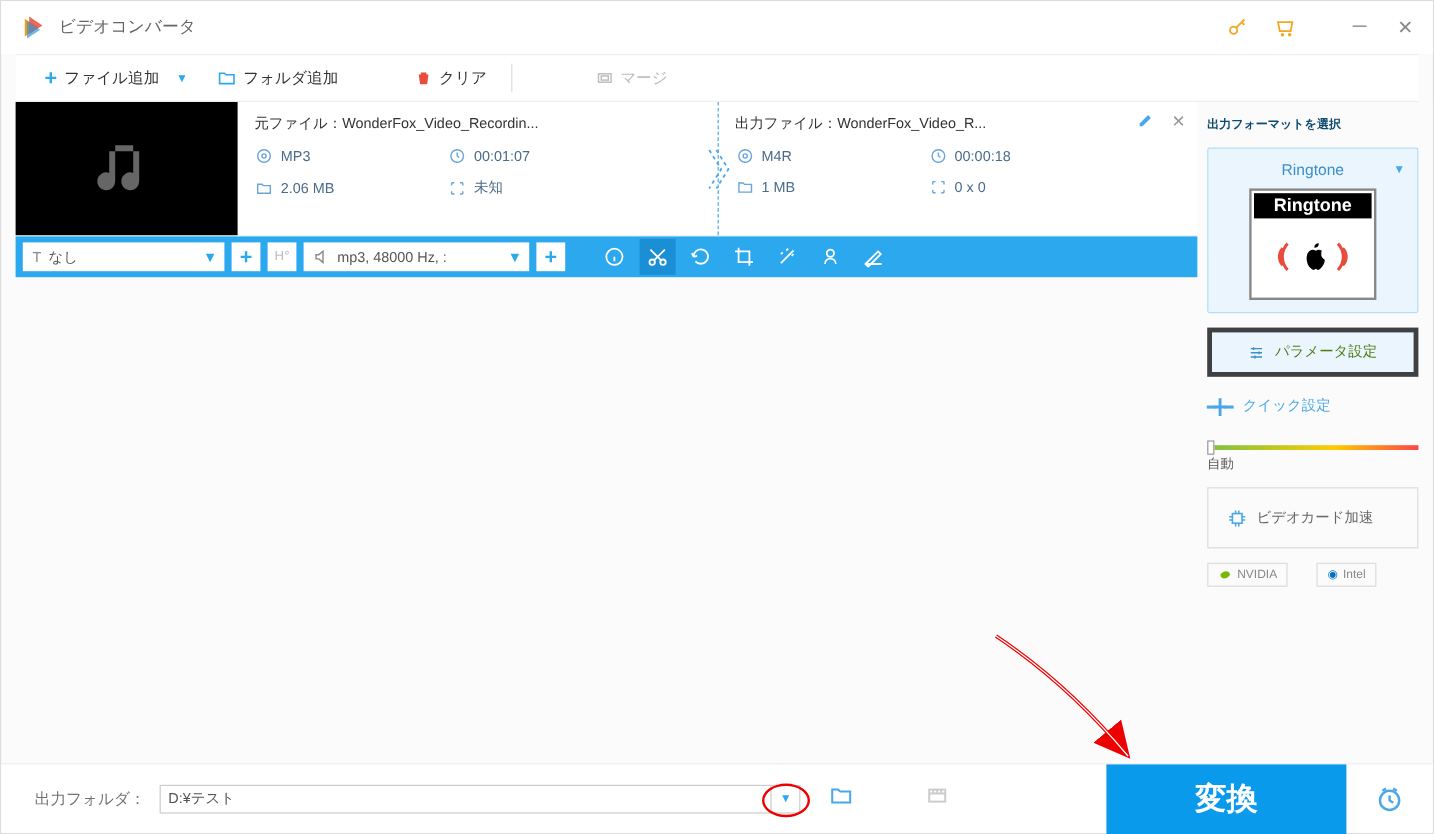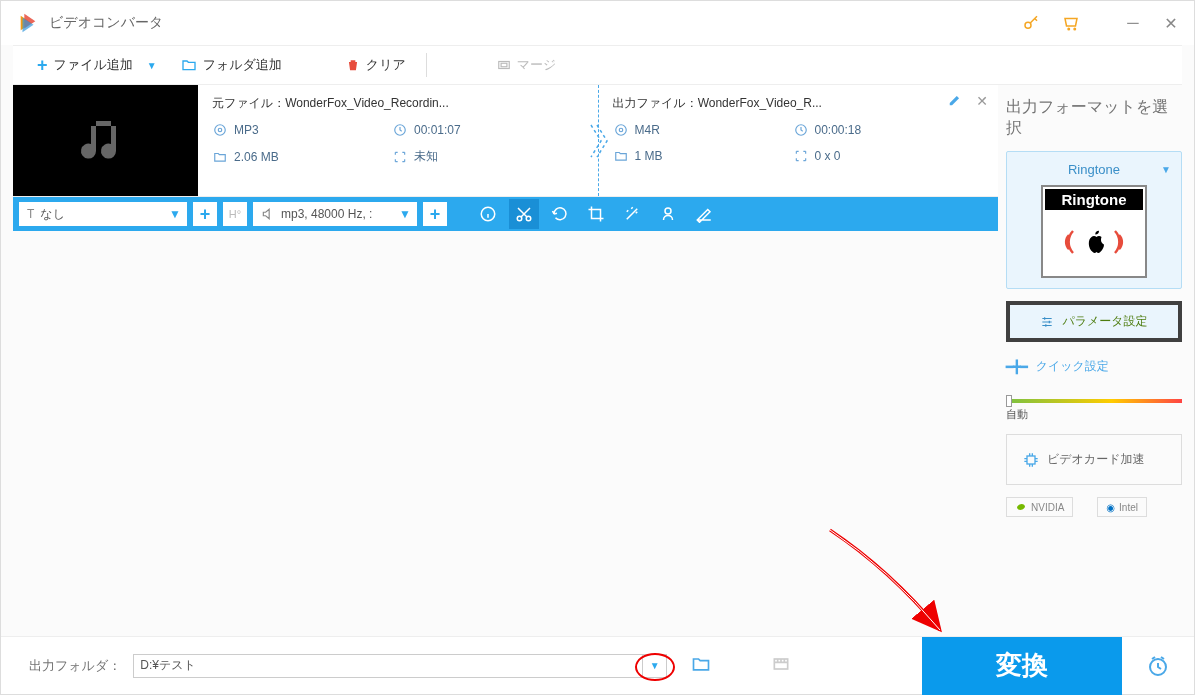--- a/index.html
+++ b/index.html
@@ -20,35 +20,35 @@
 .left{flex:1;display:flex;flex-direction:column;padding:0 0 0 12px}
 .filerow{display:flex;background:#fff;border-bottom:1px solid #eee}
 .thumb{width:185px;height:111px;background:#000;display:flex;align-items:center;justify-content:center;flex-shrink:0}
 .fileinfo{flex:1;display:flex;position:relative}
 .half{flex:1;padding:10px 14px;position:relative}
 .half.src{border-right:1px dashed #4aa8e8}
 .arrow-mid{position:absolute;left:-10px;top:50%;transform:translateY(-50%);display:flex}
 .arrow-mid svg{display:block}
 .closex{position:absolute;right:10px;top:8px;color:#999;cursor:pointer;font-size:14px}
 .edit-pen{position:absolute;right:36px;top:8px;color:#4aa8e8;cursor:pointer}
-.line{display:flex;gap:40px;margin-bottom:10px;color:#4a6b8a;font-size:12px;align-items:center}
+.line{display:flex;gap:21px;margin-bottom:10px;color:#4a6b8a;font-size:12px;align-items:center}
 .fname{color:#333;font-size:12px;margin-bottom:10px;white-space:nowrap;overflow:hidden}
 .ico{width:16px;height:16px;display:inline-flex;align-items:center;justify-content:center;flex-shrink:0}
 .cell{display:flex;align-items:center;gap:6px;min-width:140px}
 .actionbar{height:34px;background:#2ca9ee;display:flex;align-items:center;padding:0 6px;gap:6px}
 .dropdown{background:#fff;height:24px;display:flex;align-items:center;padding:0 8px;font-size:12px;color:#555;position:relative}
 .dd1{width:168px}
-.dd2{width:164px}
+.dd2{width:188px}
 .sqbtn{width:24px;height:24px;background:#fff;display:flex;align-items:center;justify-content:center;cursor:pointer}
 .blue-plus{color:#2ca9ee;font-weight:bold;font-size:18px}
 .dd-arrow{position:absolute;right:6px;color:#2ca9ee}
 .toolicon{width:30px;height:30px;display:flex;align-items:center;justify-content:center;cursor:pointer}
 .toolicon.active{background:#1a8fd6}
 .sidebar{width:196px;padding:12px 12px 12px 8px;display:flex;flex-direction:column;gap:12px;background:#fbfbfb}
-.side-label{color:#737373;font-size:16px;font-weight:normal}
+.side-label{color:#0c4a6e;font-size:10px;font-weight:bold}
 .format-card{border:1px solid #b5ddf5;background:#eaf5fd;border-radius:2px;padding:10px}
 .format-head{display:flex;justify-content:center;align-items:center;color:#3a8fc8;font-size:13px;position:relative;margin-bottom:8px}
 .format-head .tri{position:absolute;right:0;color:#4aa8e8;font-size:10px}
 .format-box{background:#fff;border:2px solid #888;padding:2px;margin:0 auto;width:106px}
 .rt-label{background:#000;color:#fff;text-align:center;font-weight:bold;padding:2px;font-size:15px}
 .rt-apple{display:flex;align-items:center;justify-content:center;height:64px;gap:2px}
 .param-btn{border:4px solid #404040;background:#eaf5fd;padding:8px;display:flex;align-items:center;justify-content:center;gap:8px;color:#4d7c0f;font-size:12px;cursor:pointer}
 .quick{display:flex;align-items:center;gap:8px;color:#4aa8e8;font-size:12px;padding:4px 0}
 .slider{height:4px;background:linear-gradient(90deg,#7ac143 0%,#fc0 60%,#f44 100%);position:relative;margin:8px 0 4px}
 .slider-handle{position:absolute;left:0;top:-4px;width:6px;height:12px;background:#fff;border:1px solid #999}

